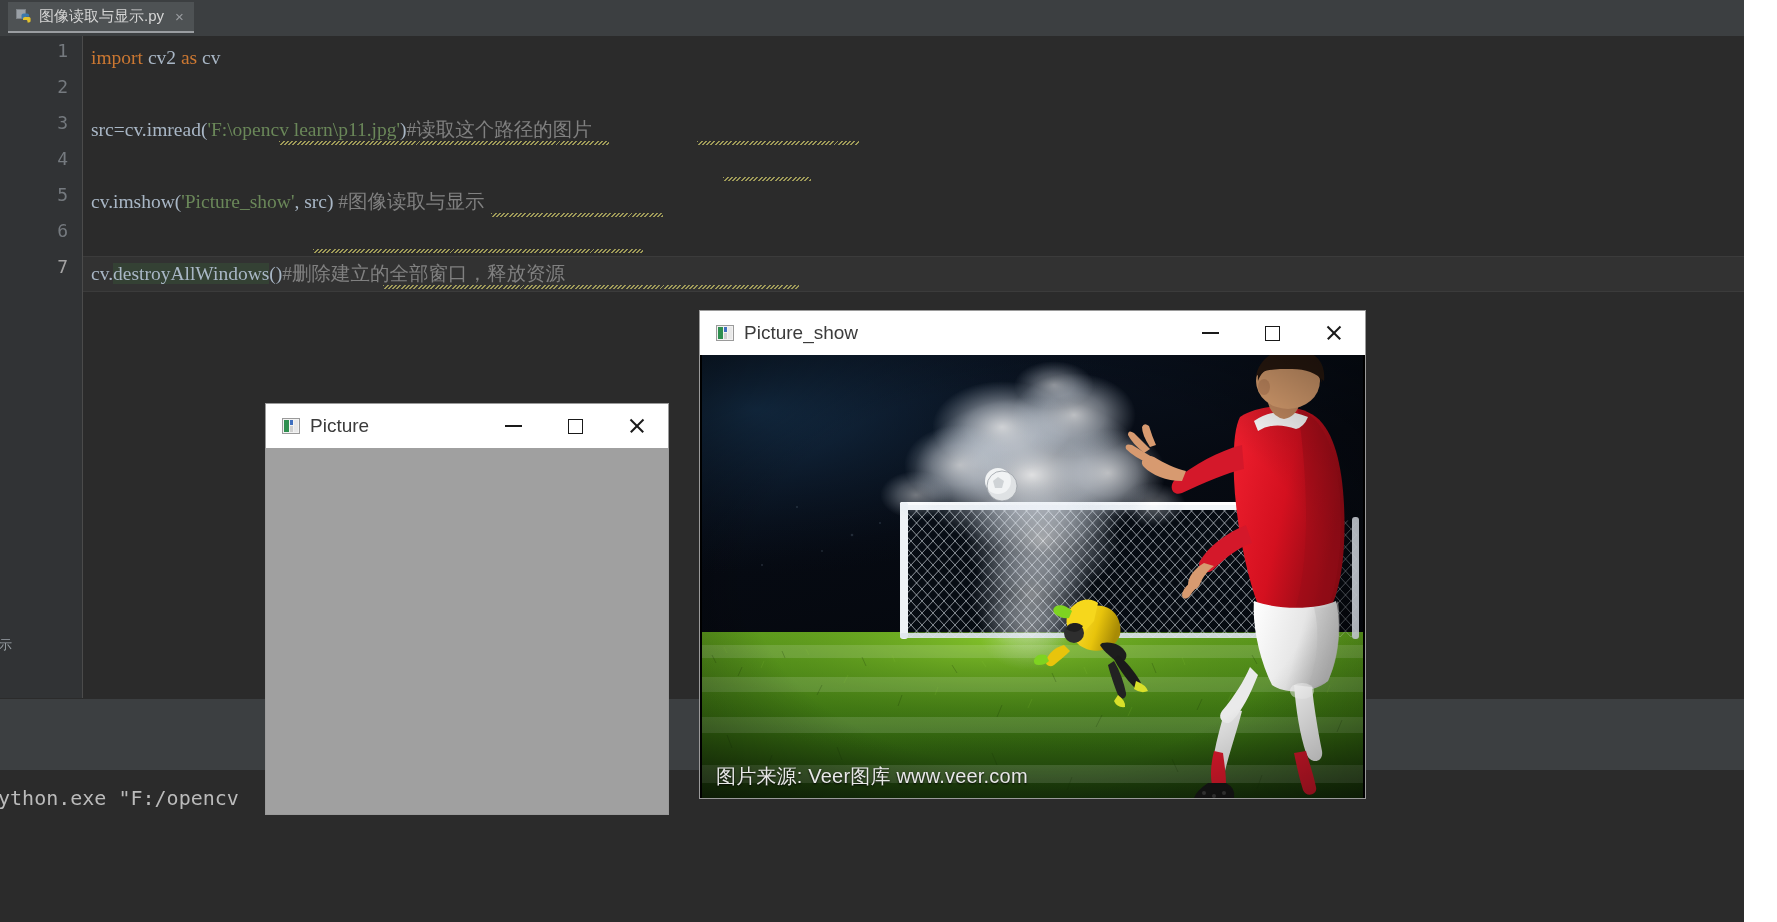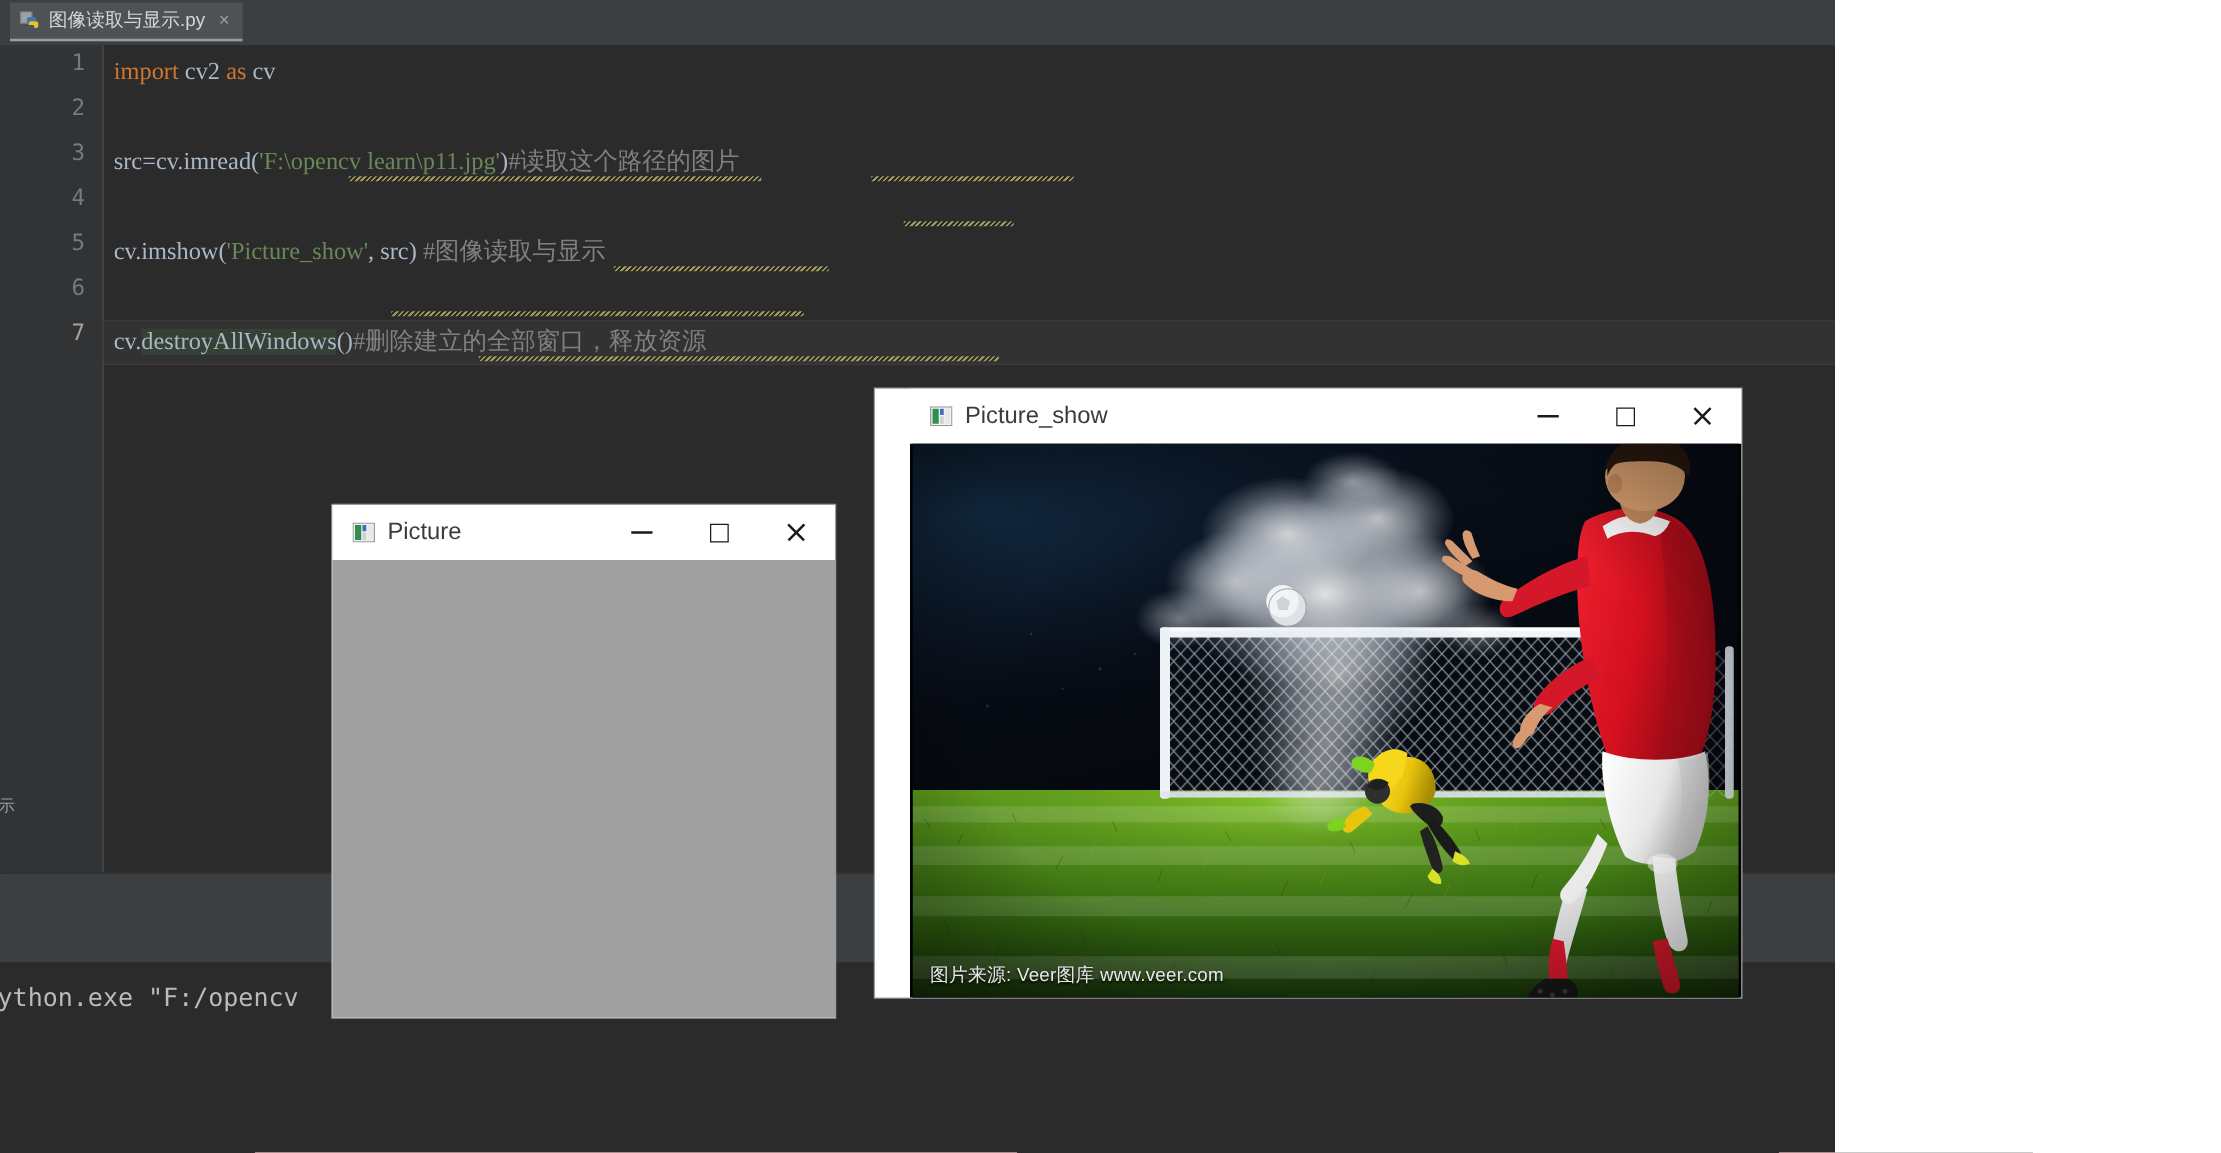--- a/index.html
+++ b/index.html
@@ -4,22 +4,22 @@
 <style>
   html, body {
     margin: 0; padding: 0;
     width: 1777px; height: 922px;
     overflow: hidden;
     background: #ffffff;
     font-family: "Liberation Sans", "DejaVu Sans", sans-serif;
   }
   #root {
     position: relative;
-    width: 1468px; height: 922px;
-    background: #ef4444;
+    width: 1744px; height: 922px;
+    background: #f9a8d4;
     overflow: hidden;
   }
 
   
   .ide {
     position: absolute;
     left: 0; top: 0;
     width: 1777px; height: 922px;
     background: #3c3f41;
   }
@@ -244,40 +244,40 @@
     width: 402px; height: 410px;
   }
   #win-picture .win-body {
     height: 366px;
     background: #a0a0a0;
   }
 
   
   #win-pictureshow {
     left: 700px; top: 311px;
-    width: 665px; height: 487px; padding-left: 28px;
+    width: 665px; height: 487px;
   }
   #win-pictureshow .win-body {
     height: 443px;
     padding: 0;
     background: #000;
     position: relative;
   }
   .photo-wrap {
     position: absolute;
     left: 2px; top: 0px;
     width: 661px; height: 443px;
     overflow: hidden;
     background: #05070d;
   }
   .watermark {
     position: absolute;
     left: 14px; bottom: 8px;
     color: #e8e8e8;
-    font-size: 15px;
+    font-size: 20px;
     font-family: "Liberation Sans", sans-serif;
     text-shadow: 0 1px 2px rgba(0,0,0,0.9);
     letter-spacing: 0.2px;
     z-index: 5;
   }
 </style>
 </head>
 <body>
 
 <div id="root">

